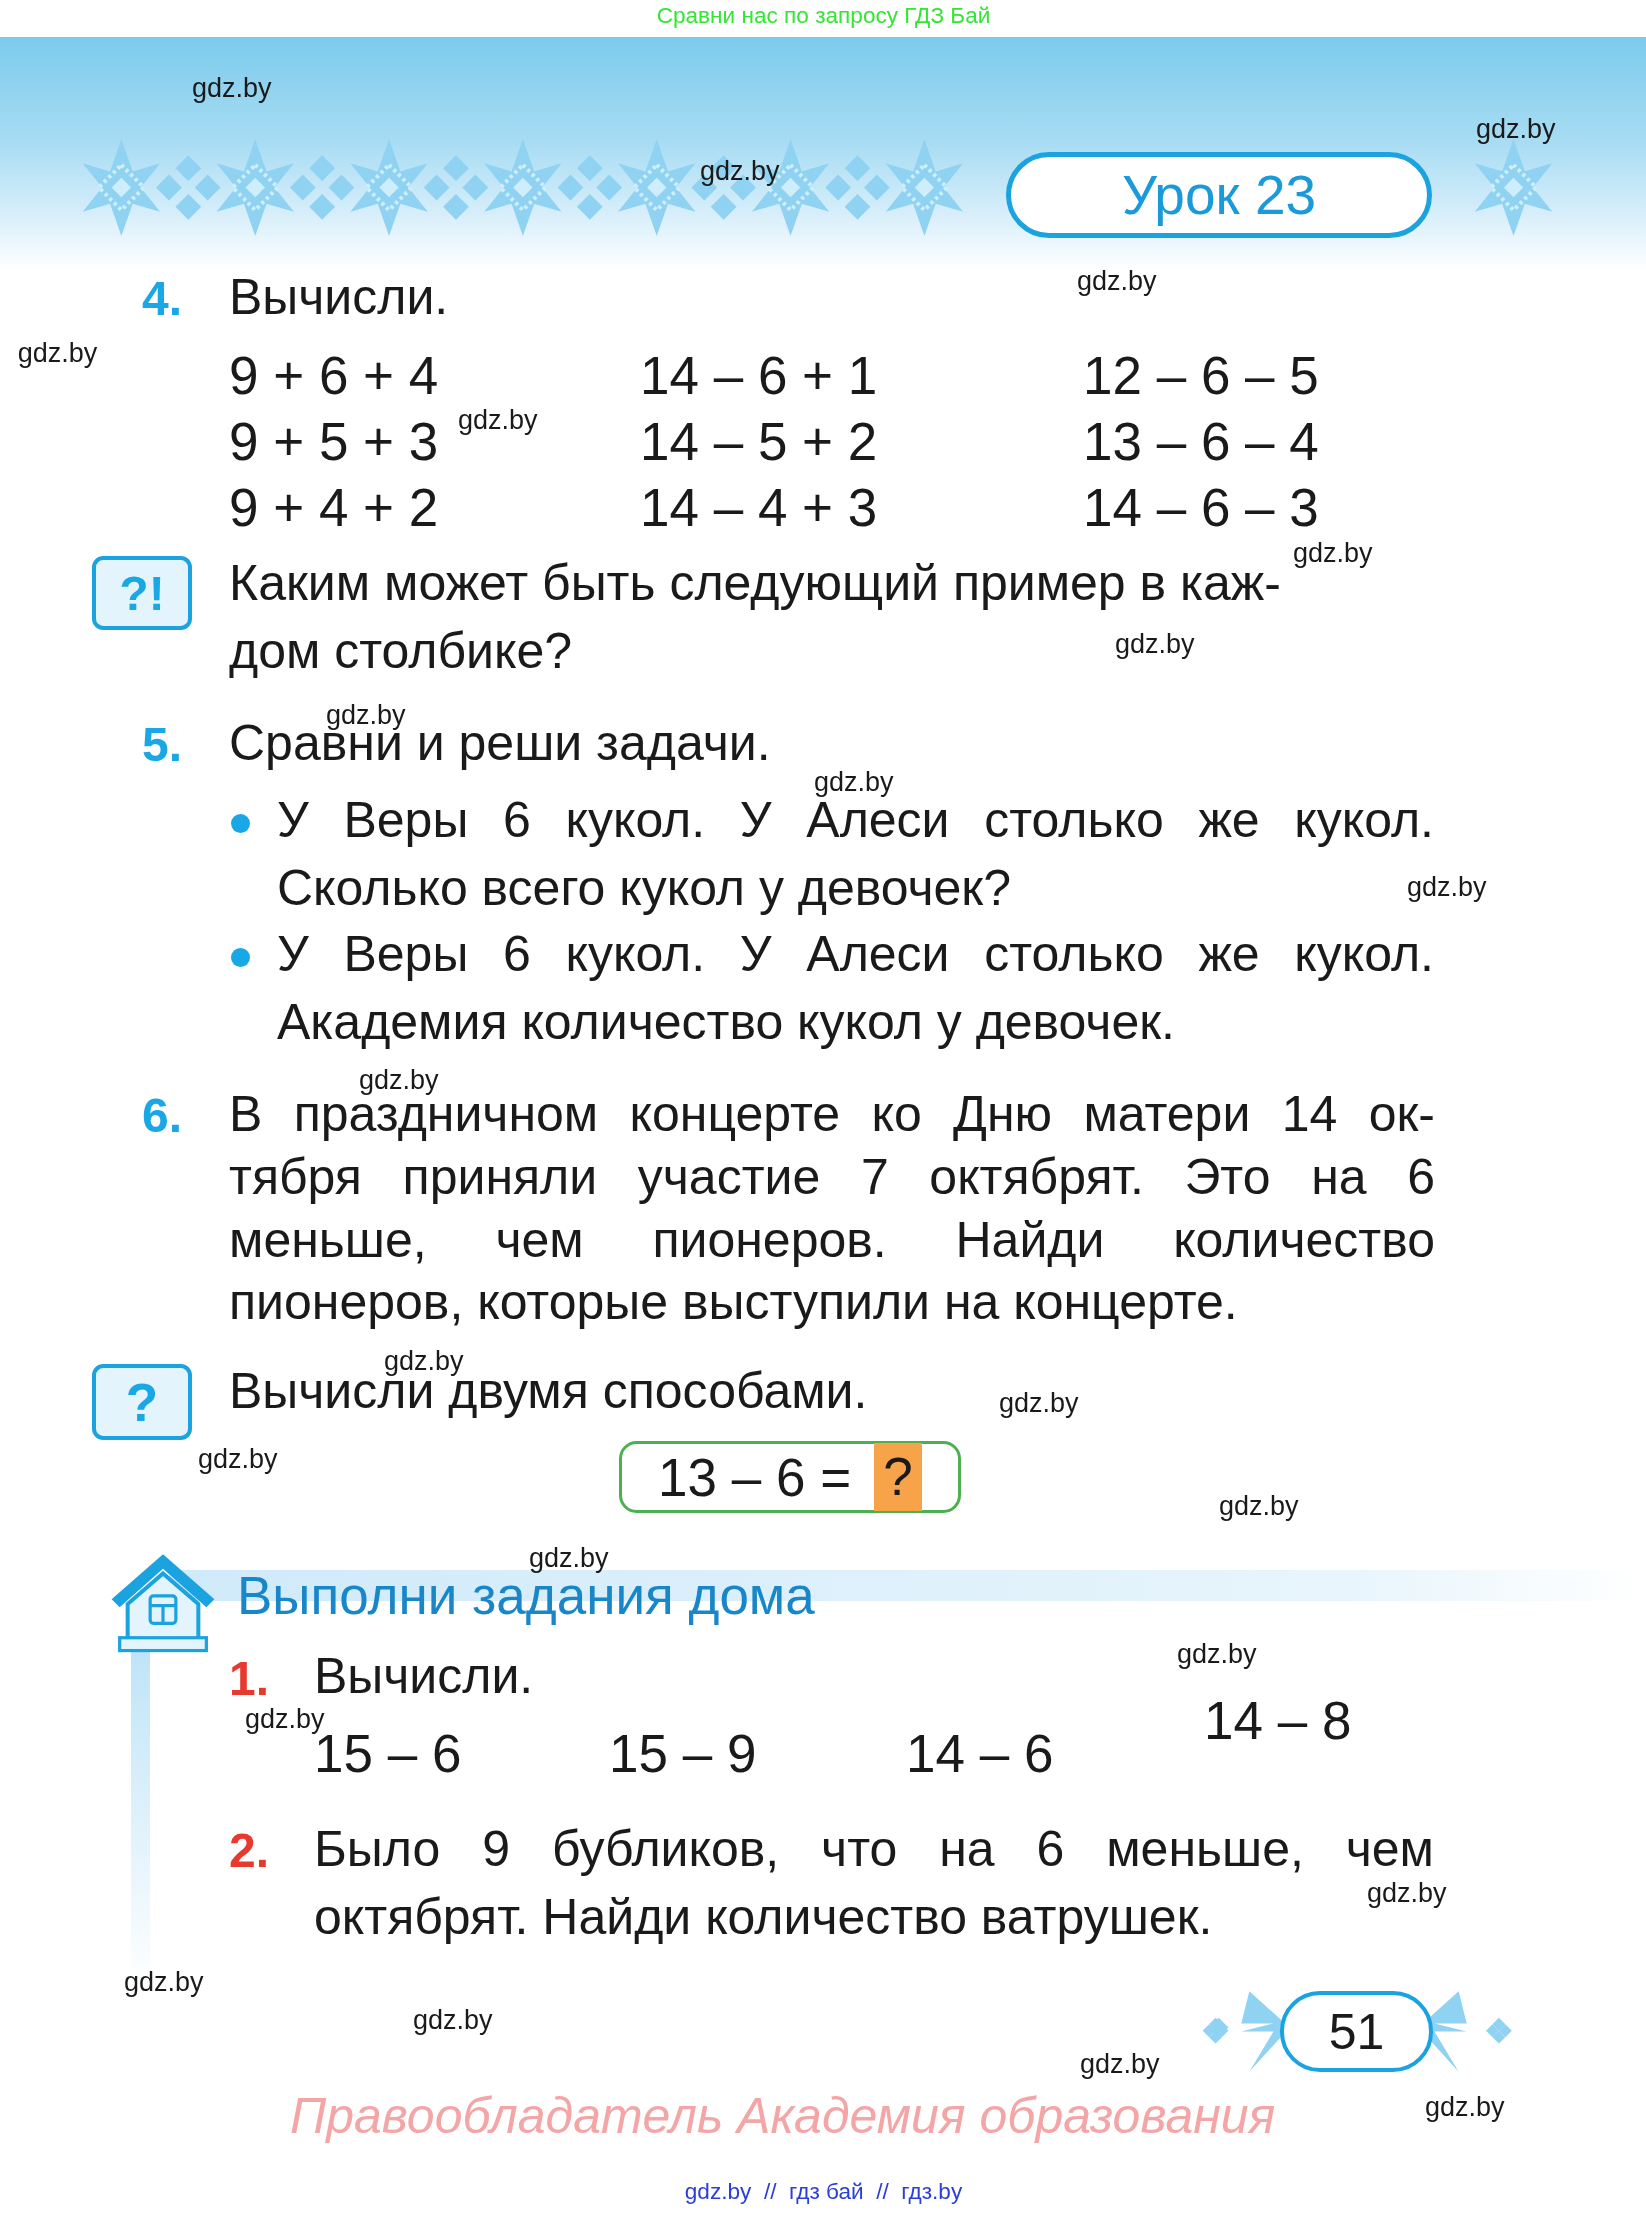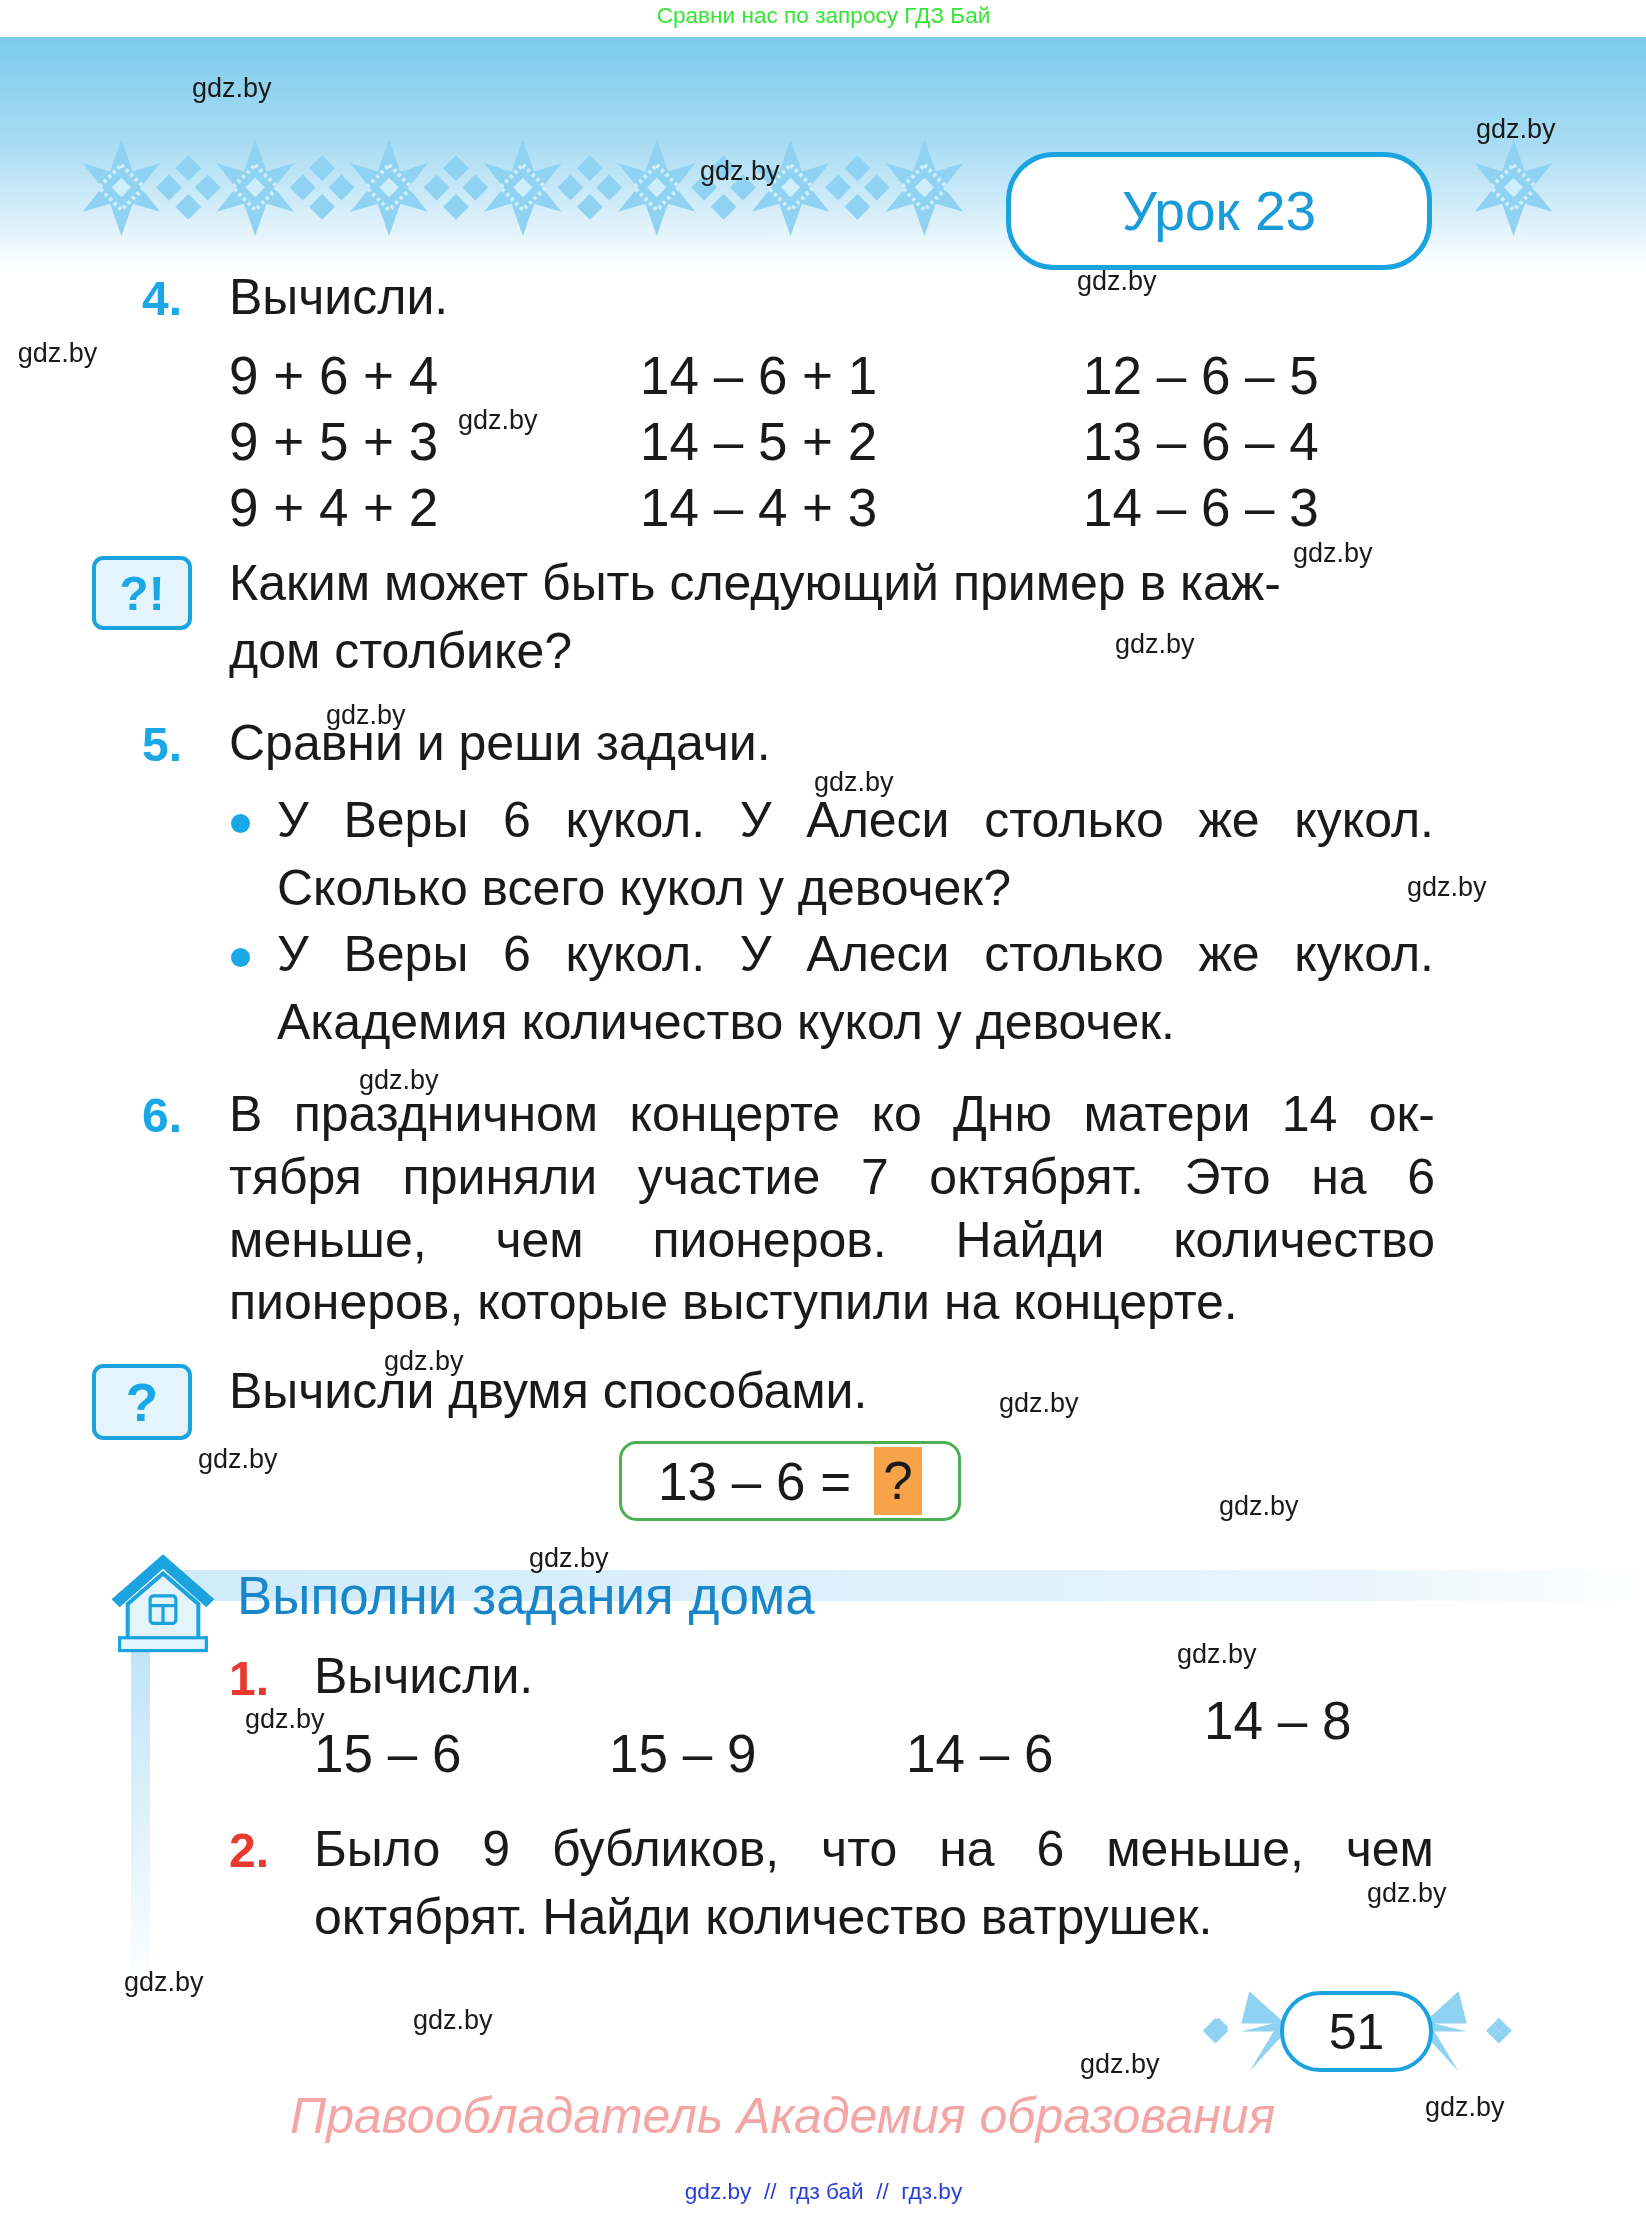--- a/index.html
+++ b/index.html
@@ -4,34 +4,34 @@
 <style>
   html, body { margin:0; padding:0; }
   body { width:1647px; height:2216px; position:relative; background:#ffffff; overflow:hidden;
          font-family:"Liberation Sans", "DejaVu Sans", sans-serif; color:#1a1a1a; }
   .abs { position:absolute; }
   .top-search { left:0; width:1647px; top:3.2px; text-align:center; color:#33e633; font-size:22.6px; }
   .banner { left:0; top:37px; width:1647px; height:234px;
             background:linear-gradient(to bottom,#7ccbec 0%,#a8dcf3 45%,#d6eefa 75%,#ffffff 100%); }
   .ornament-row { left:73px; top:139px; width:903px; height:97px; }
   .ornament-right { left:1465px; top:139px; width:97px; height:97px; }
-  .lesson-pill { left:1006px; top:152px; width:426px; height:118px; border:5.6px solid #1ba3e0; border-radius:48px;
+  .lesson-pill { left:1006px; top:152px; width:426px; height:86px; border:5.6px solid #1ba3e0; border-radius:48px;
                  background:#fff; box-sizing:border-box; display:flex; align-items:center; justify-content:center;
                  color:#1a9ad8; font-size:55px; }
   .wm { font-size:27px; color:#1a1a1a; }
   .tnum { font-weight:bold; color:#1aa7e6; font-size:48px; }
   .tnum-red { font-weight:bold; color:#e8392f; font-size:48px; }
   .ttext { font-size:50px; color:#1a1a1a; }
   .expr { font-size:53px; color:#1a1a1a; white-space:pre; }
   .body-line { font-size:50px; color:#1a1a1a; white-space:nowrap; }
   .justified { font-size:50px; color:#1a1a1a; text-align:justify; text-align-last:justify; width:1209px; }
   .badge { border:4px solid #1ba3e0; border-radius:11.3px; background:#e3f4fc; box-sizing:border-box;
            display:flex; align-items:center; justify-content:center; color:#1aa7e6; font-weight:bold; }
   .bullet { width:19.3px; height:19.3px; border-radius:50%; background:#1aa7e6; }
-  .eq-box { left:619px; top:1441px; width:342px; height:80px; border:3.2px solid #4cb050; border-radius:17.7px;
+  .eq-box { left:619px; top:1441px; width:342px; height:72px; border:3.2px solid #4cb050; border-radius:17.7px;
             box-sizing:border-box; display:flex; align-items:center; justify-content:center; font-size:53px; }
   .qmark { background:#f6a34a; color:#1a1a1a; display:inline-block; width:48px; height:68px; line-height:68px;
            text-align:center; margin-left:8px; }
   .home-stripe { left:169px; top:1570px; width:1477px; height:31px;
                  background:linear-gradient(to right,#cfeafa,#e8f5fc 80%,#ffffff); }
   .home-pole { left:131px; top:1651px; width:19.3px; height:338px;
                background:linear-gradient(to bottom,#bfe4f7,#ffffff); }
   .home-title { left:237px; top:1565px; font-size:53px; color:#1886c8; }
   .pagenum-pill { left:1280px; top:1991px; width:153px; height:81px; border:4.8px solid #1ba3e0; border-radius:40px;
                   background:#fff; box-sizing:border-box; display:flex; align-items:center; justify-content:center;

